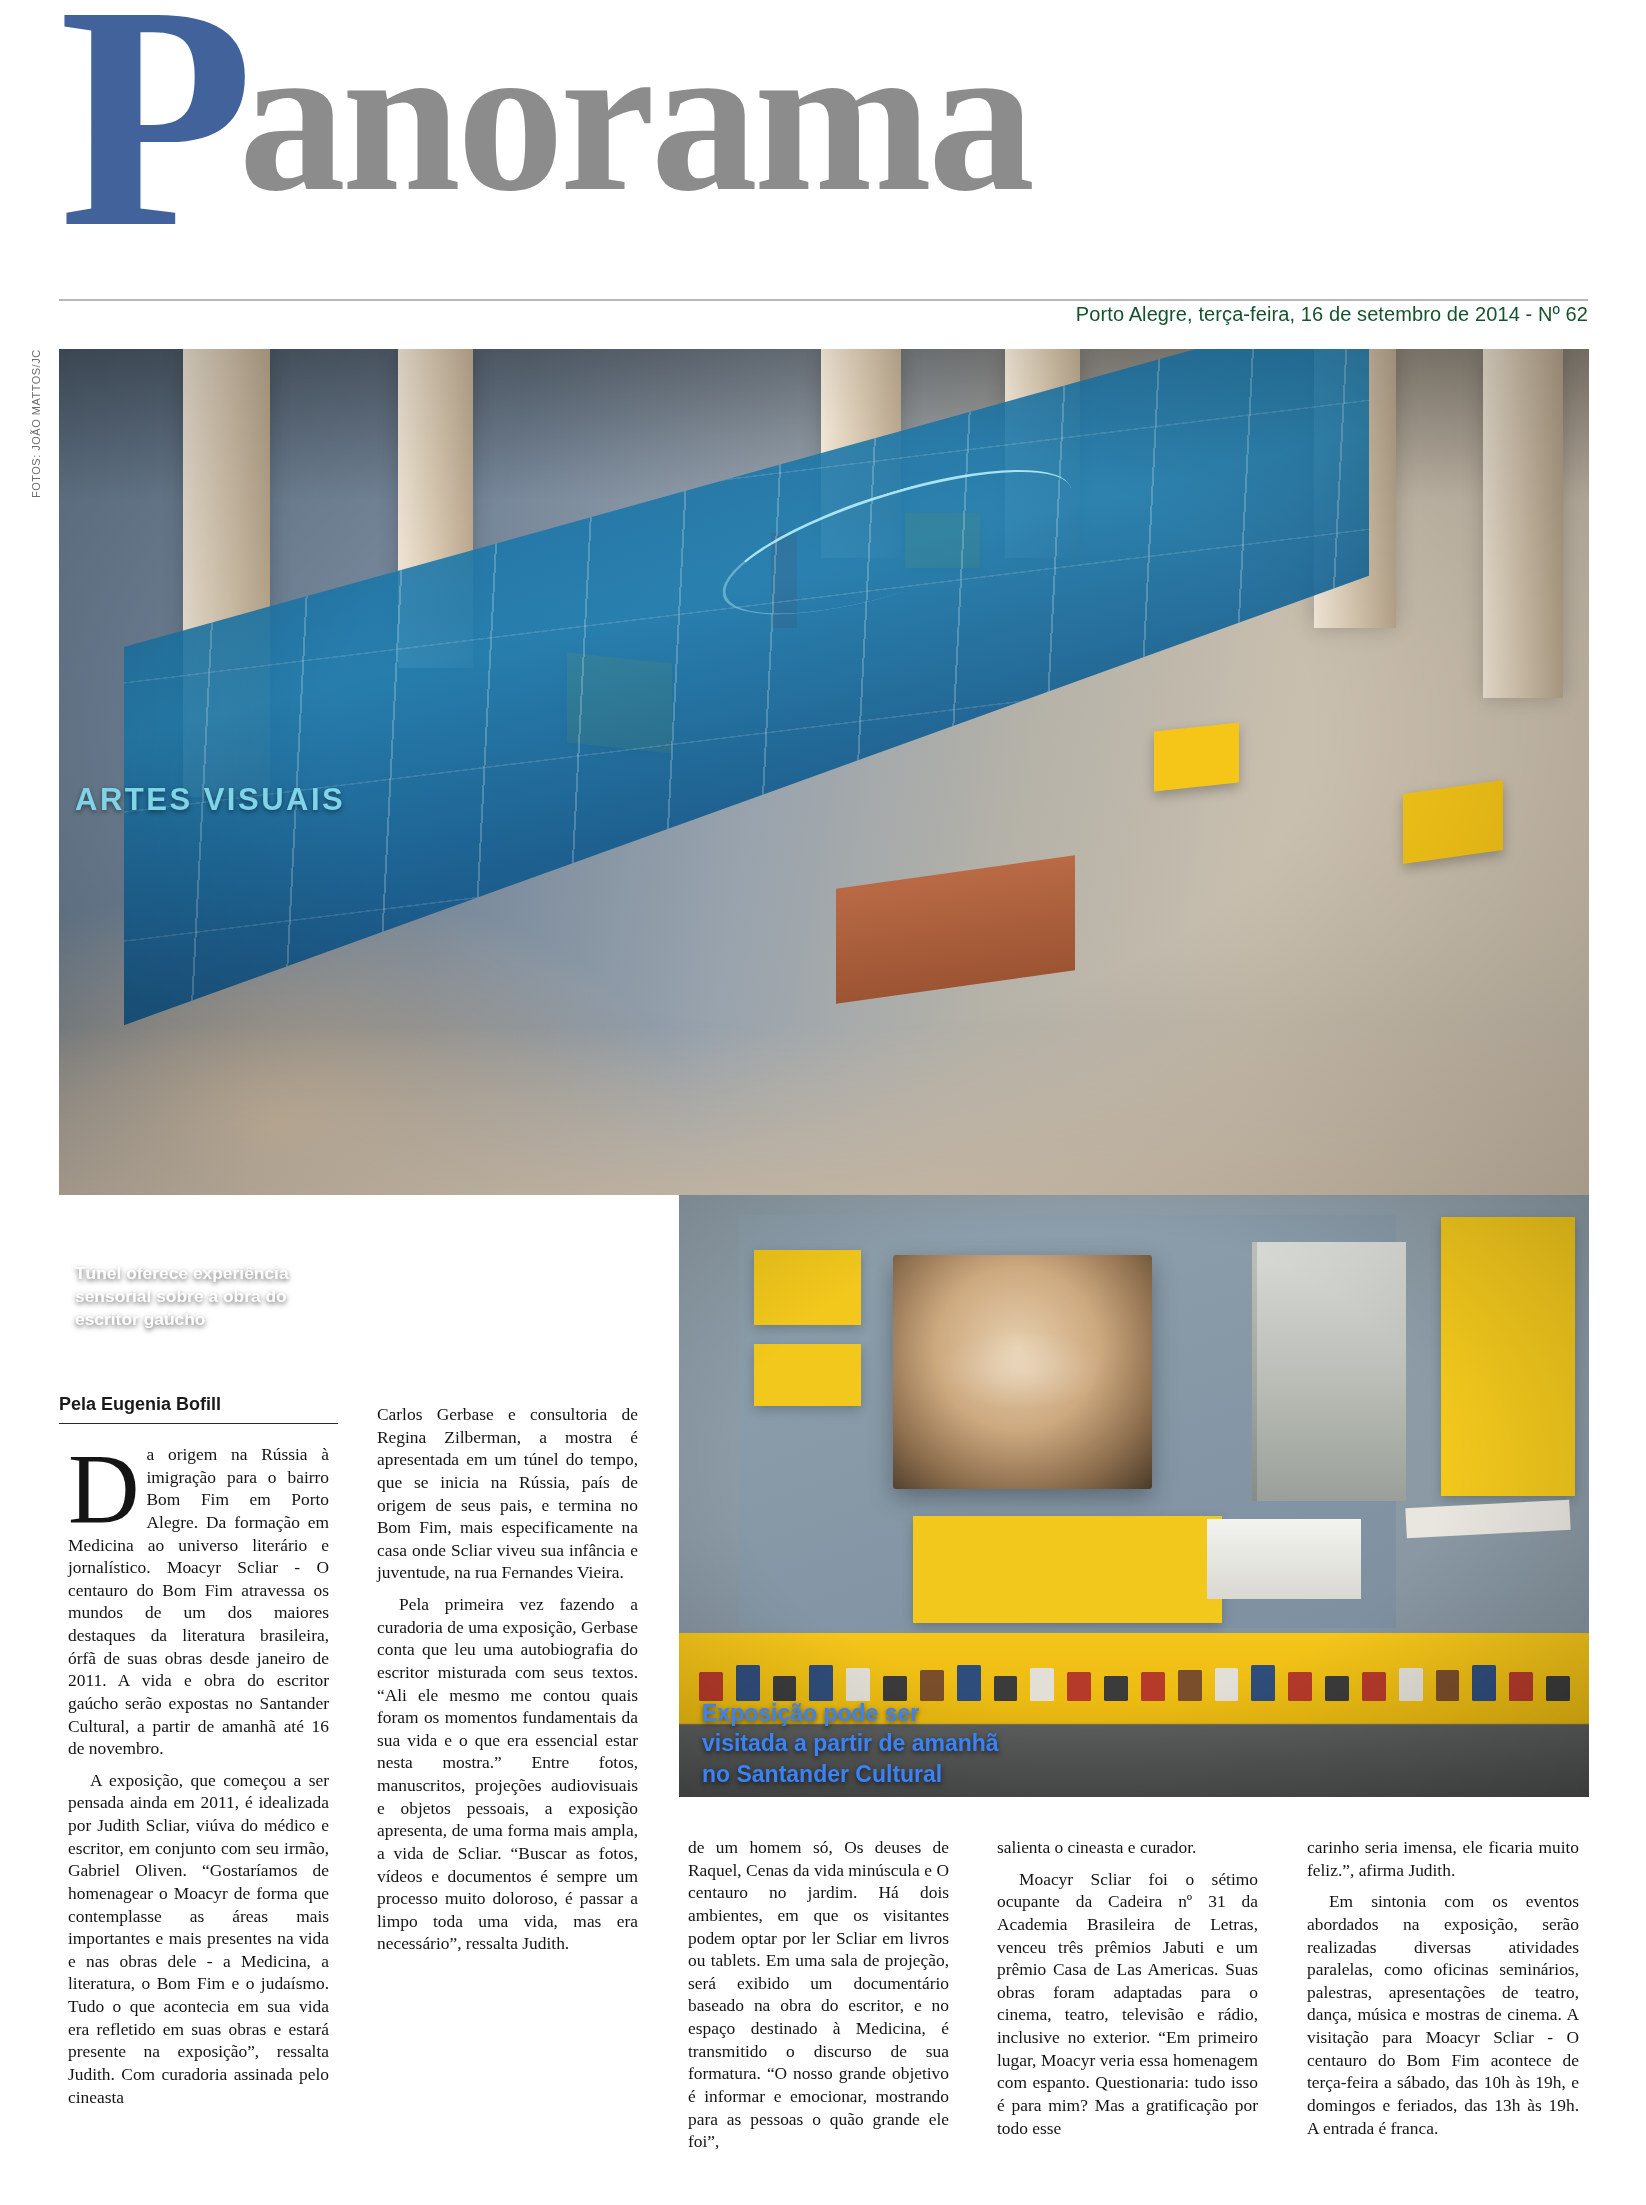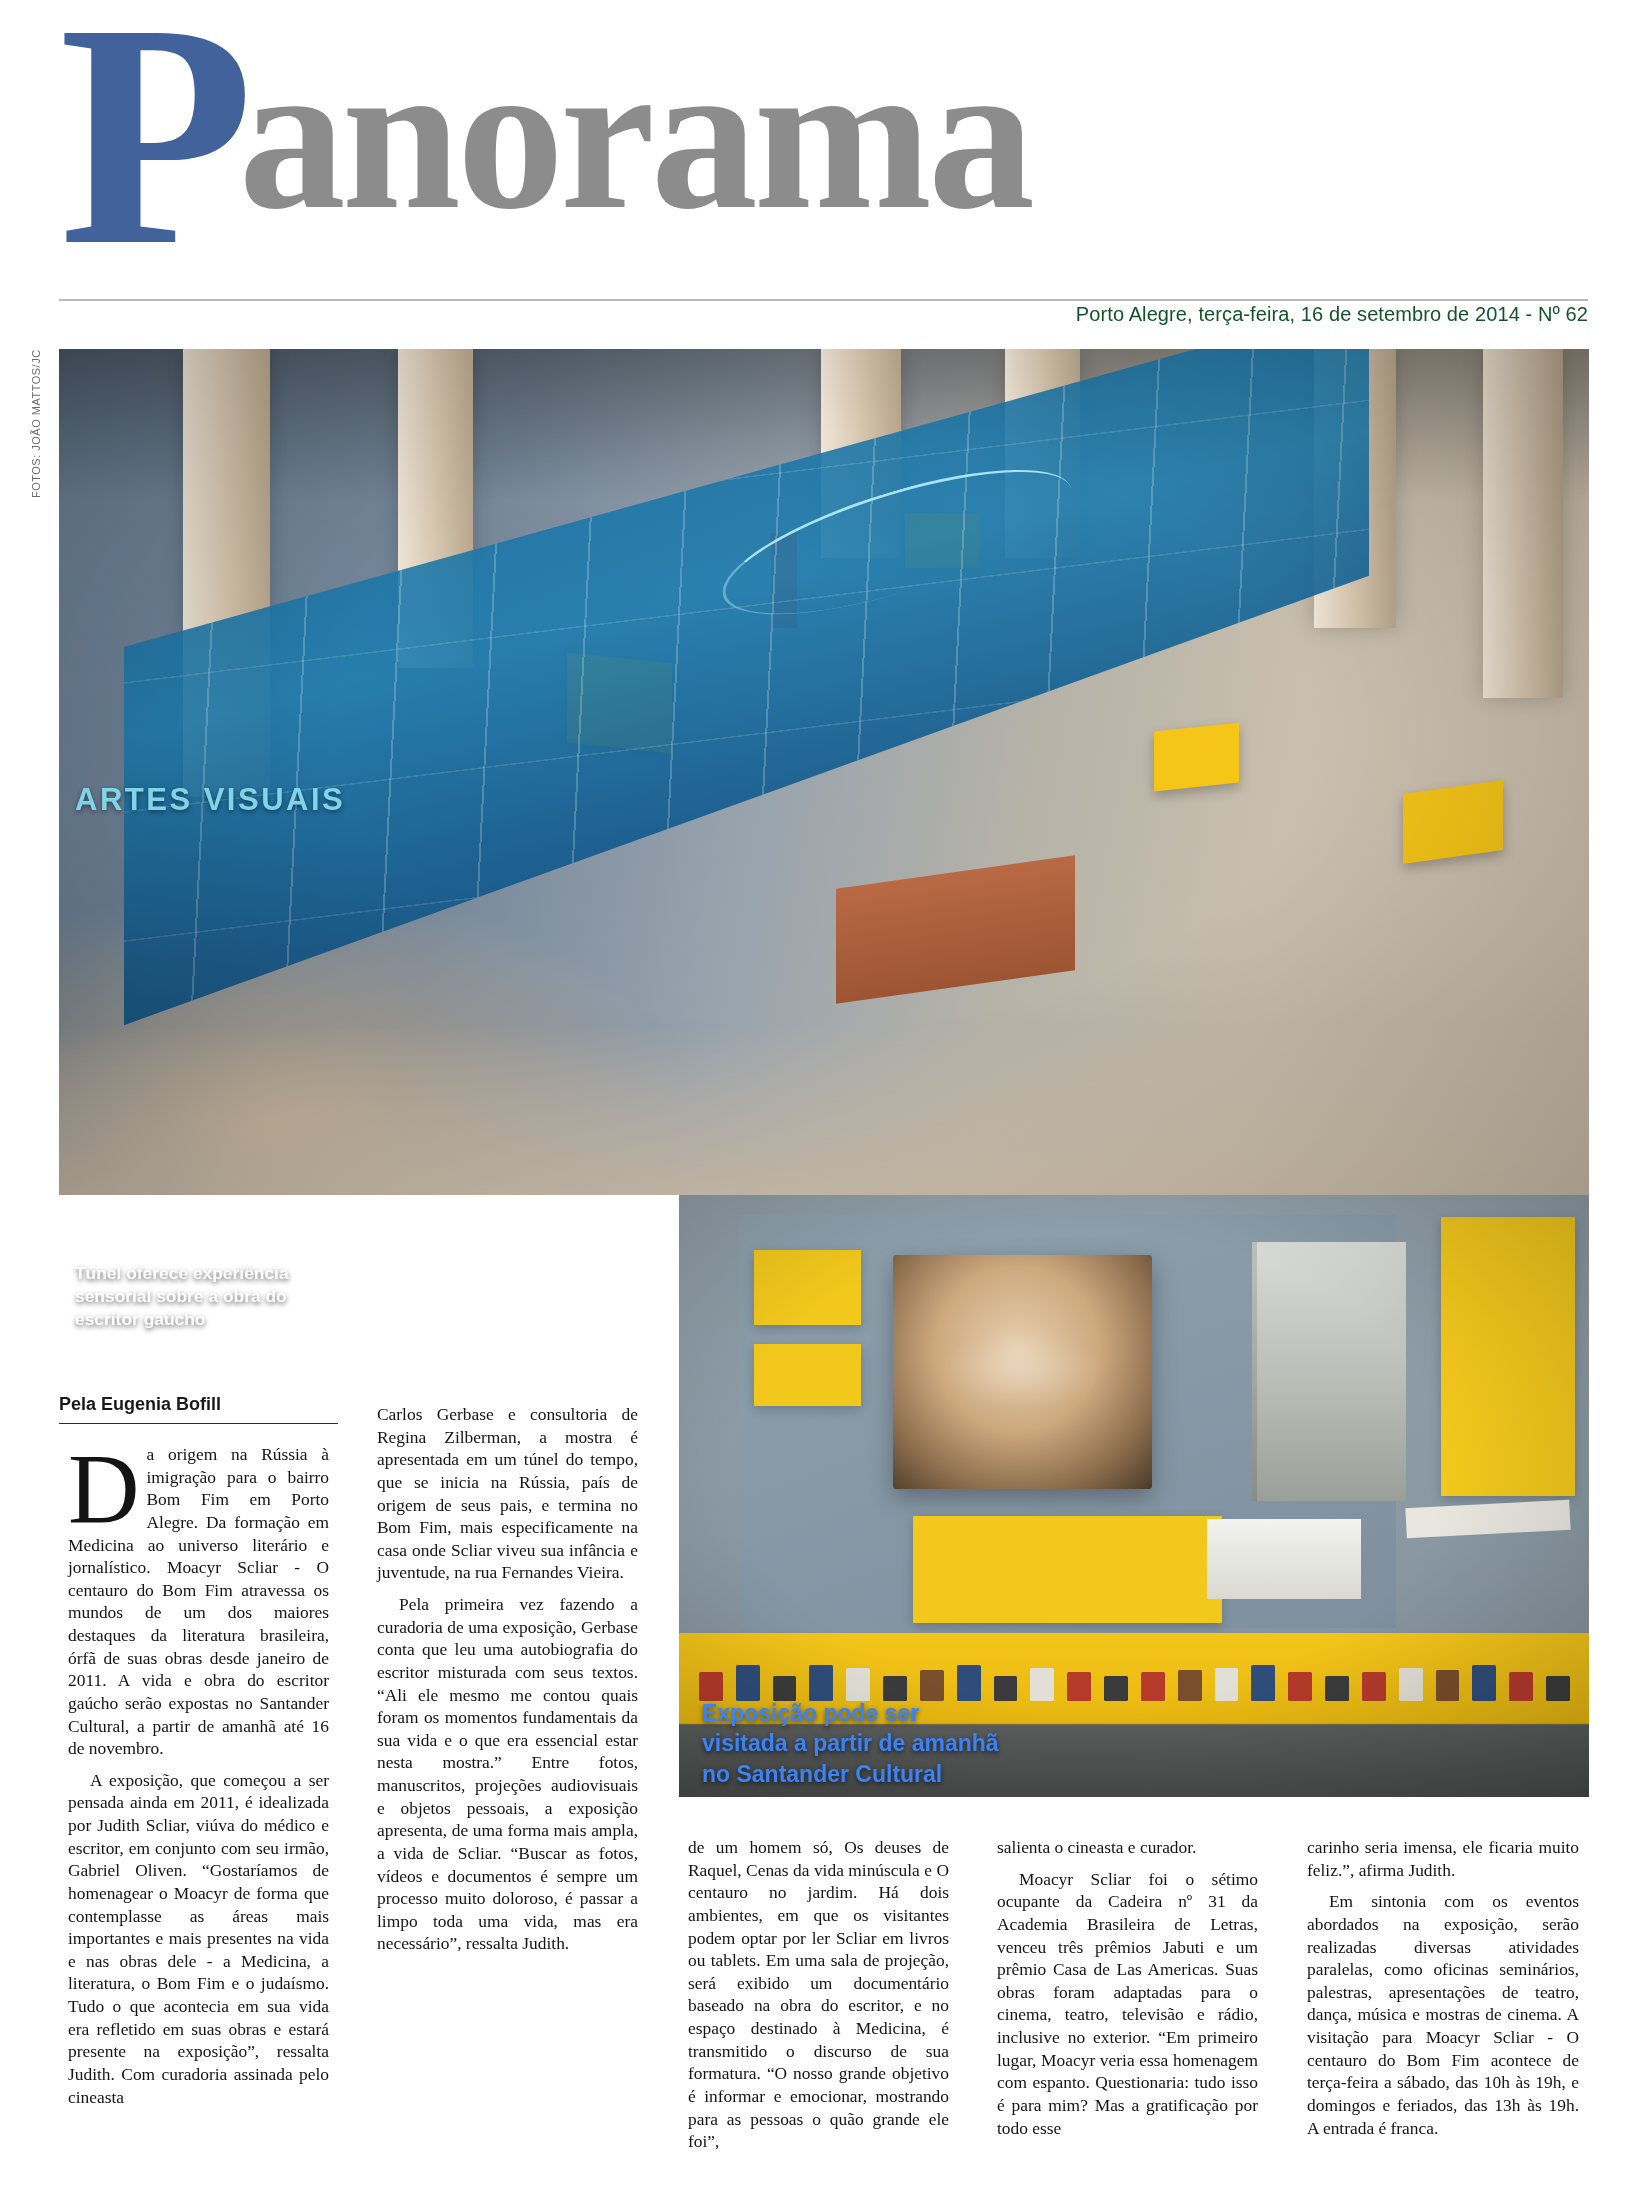--- a/index.html
+++ b/index.html
@@ -22,21 +22,21 @@
     height: 329px;
     padding: 0 59px;
     box-sizing: border-box;
   }
   .masthead-title {
     font-family: "Liberation Serif", serif;
     font-size: 214px;
     line-height: 0.95;
     letter-spacing: -4px;
     margin: 0;
-    padding-top: 33px;
+    padding-top: 15px;
     font-weight: bold;
     color: #8c8c8c;
     white-space: nowrap;
   }
   .masthead-title .drop {
     color: #42629b;
     font-size: 319px;
     line-height: 0;
     position: relative;
     top: 35px;

